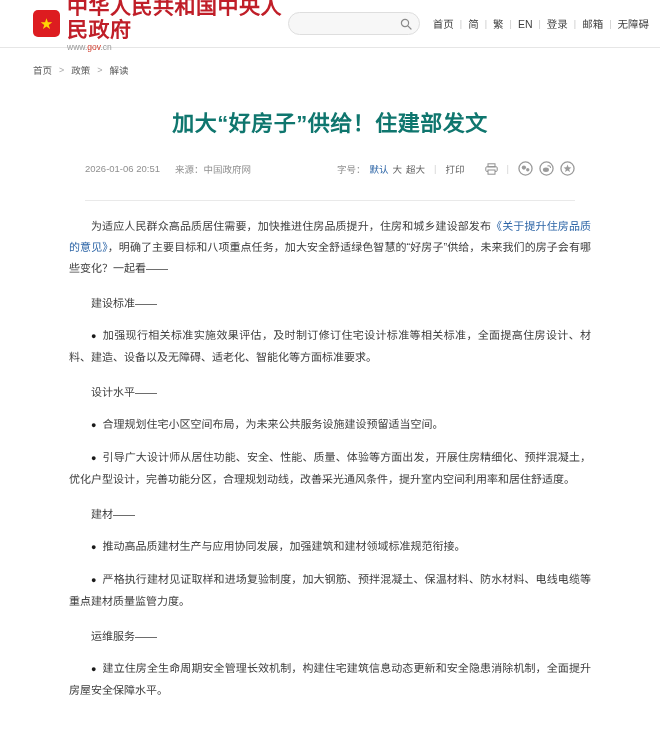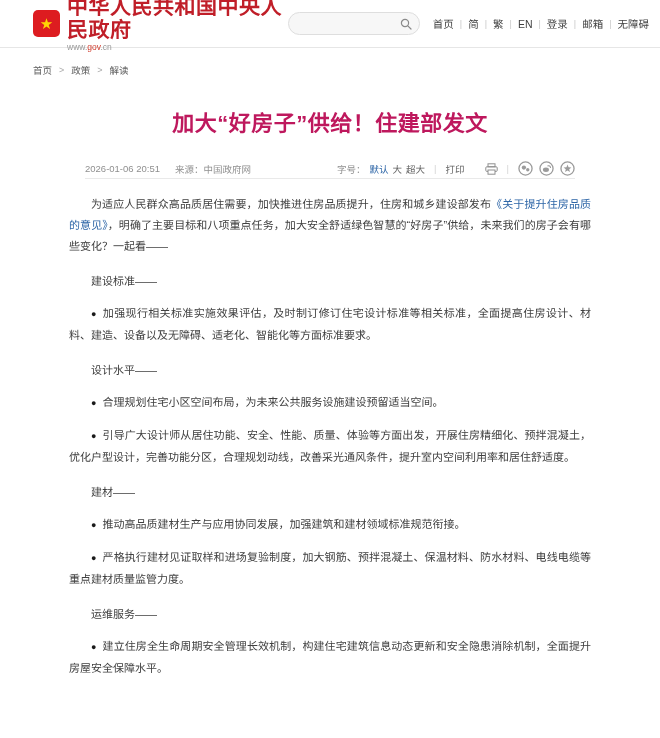--- a/index.html
+++ b/index.html
@@ -43,25 +43,25 @@
   
   .breadcrumb {
     padding:15px 0 8px 33px; font-size:9.5px; color:#5f5f5f;
     display:flex; align-items:center;
   }
   .breadcrumb .crumb { cursor:pointer; }
   .breadcrumb .sep { color:#a8a8a8; margin:0 7px; font-size:9px; }
   
   .article { margin:0 69px; }
   .article-title {
-    text-align:center; font-size:22px; font-weight:bold; color:#be185d;
+    text-align:center; font-size:22px; font-weight:bold; color:#0f766e;
     margin:20px 0 24px; letter-spacing:0.5px;
   }
   .meta-row {
-    margin:0 16px; padding-bottom:2px;
+    margin:0 16px; padding-bottom:24px;
     border-bottom:1px solid #e9e9e9;
     display:flex; align-items:center; justify-content:space-between;
     font-size:9.5px; color:#8f8f8f;
   }
   .meta-left { display:flex; align-items:center; }
   .meta-source { margin-left:15px; }
   .meta-right { display:flex; align-items:center; }
   .fs-label { color:#8f8f8f; }
   .fs-opt { margin-left:4px; color:#666; cursor:pointer; }
   .fs-opt.active { color:#2e66a7; }

